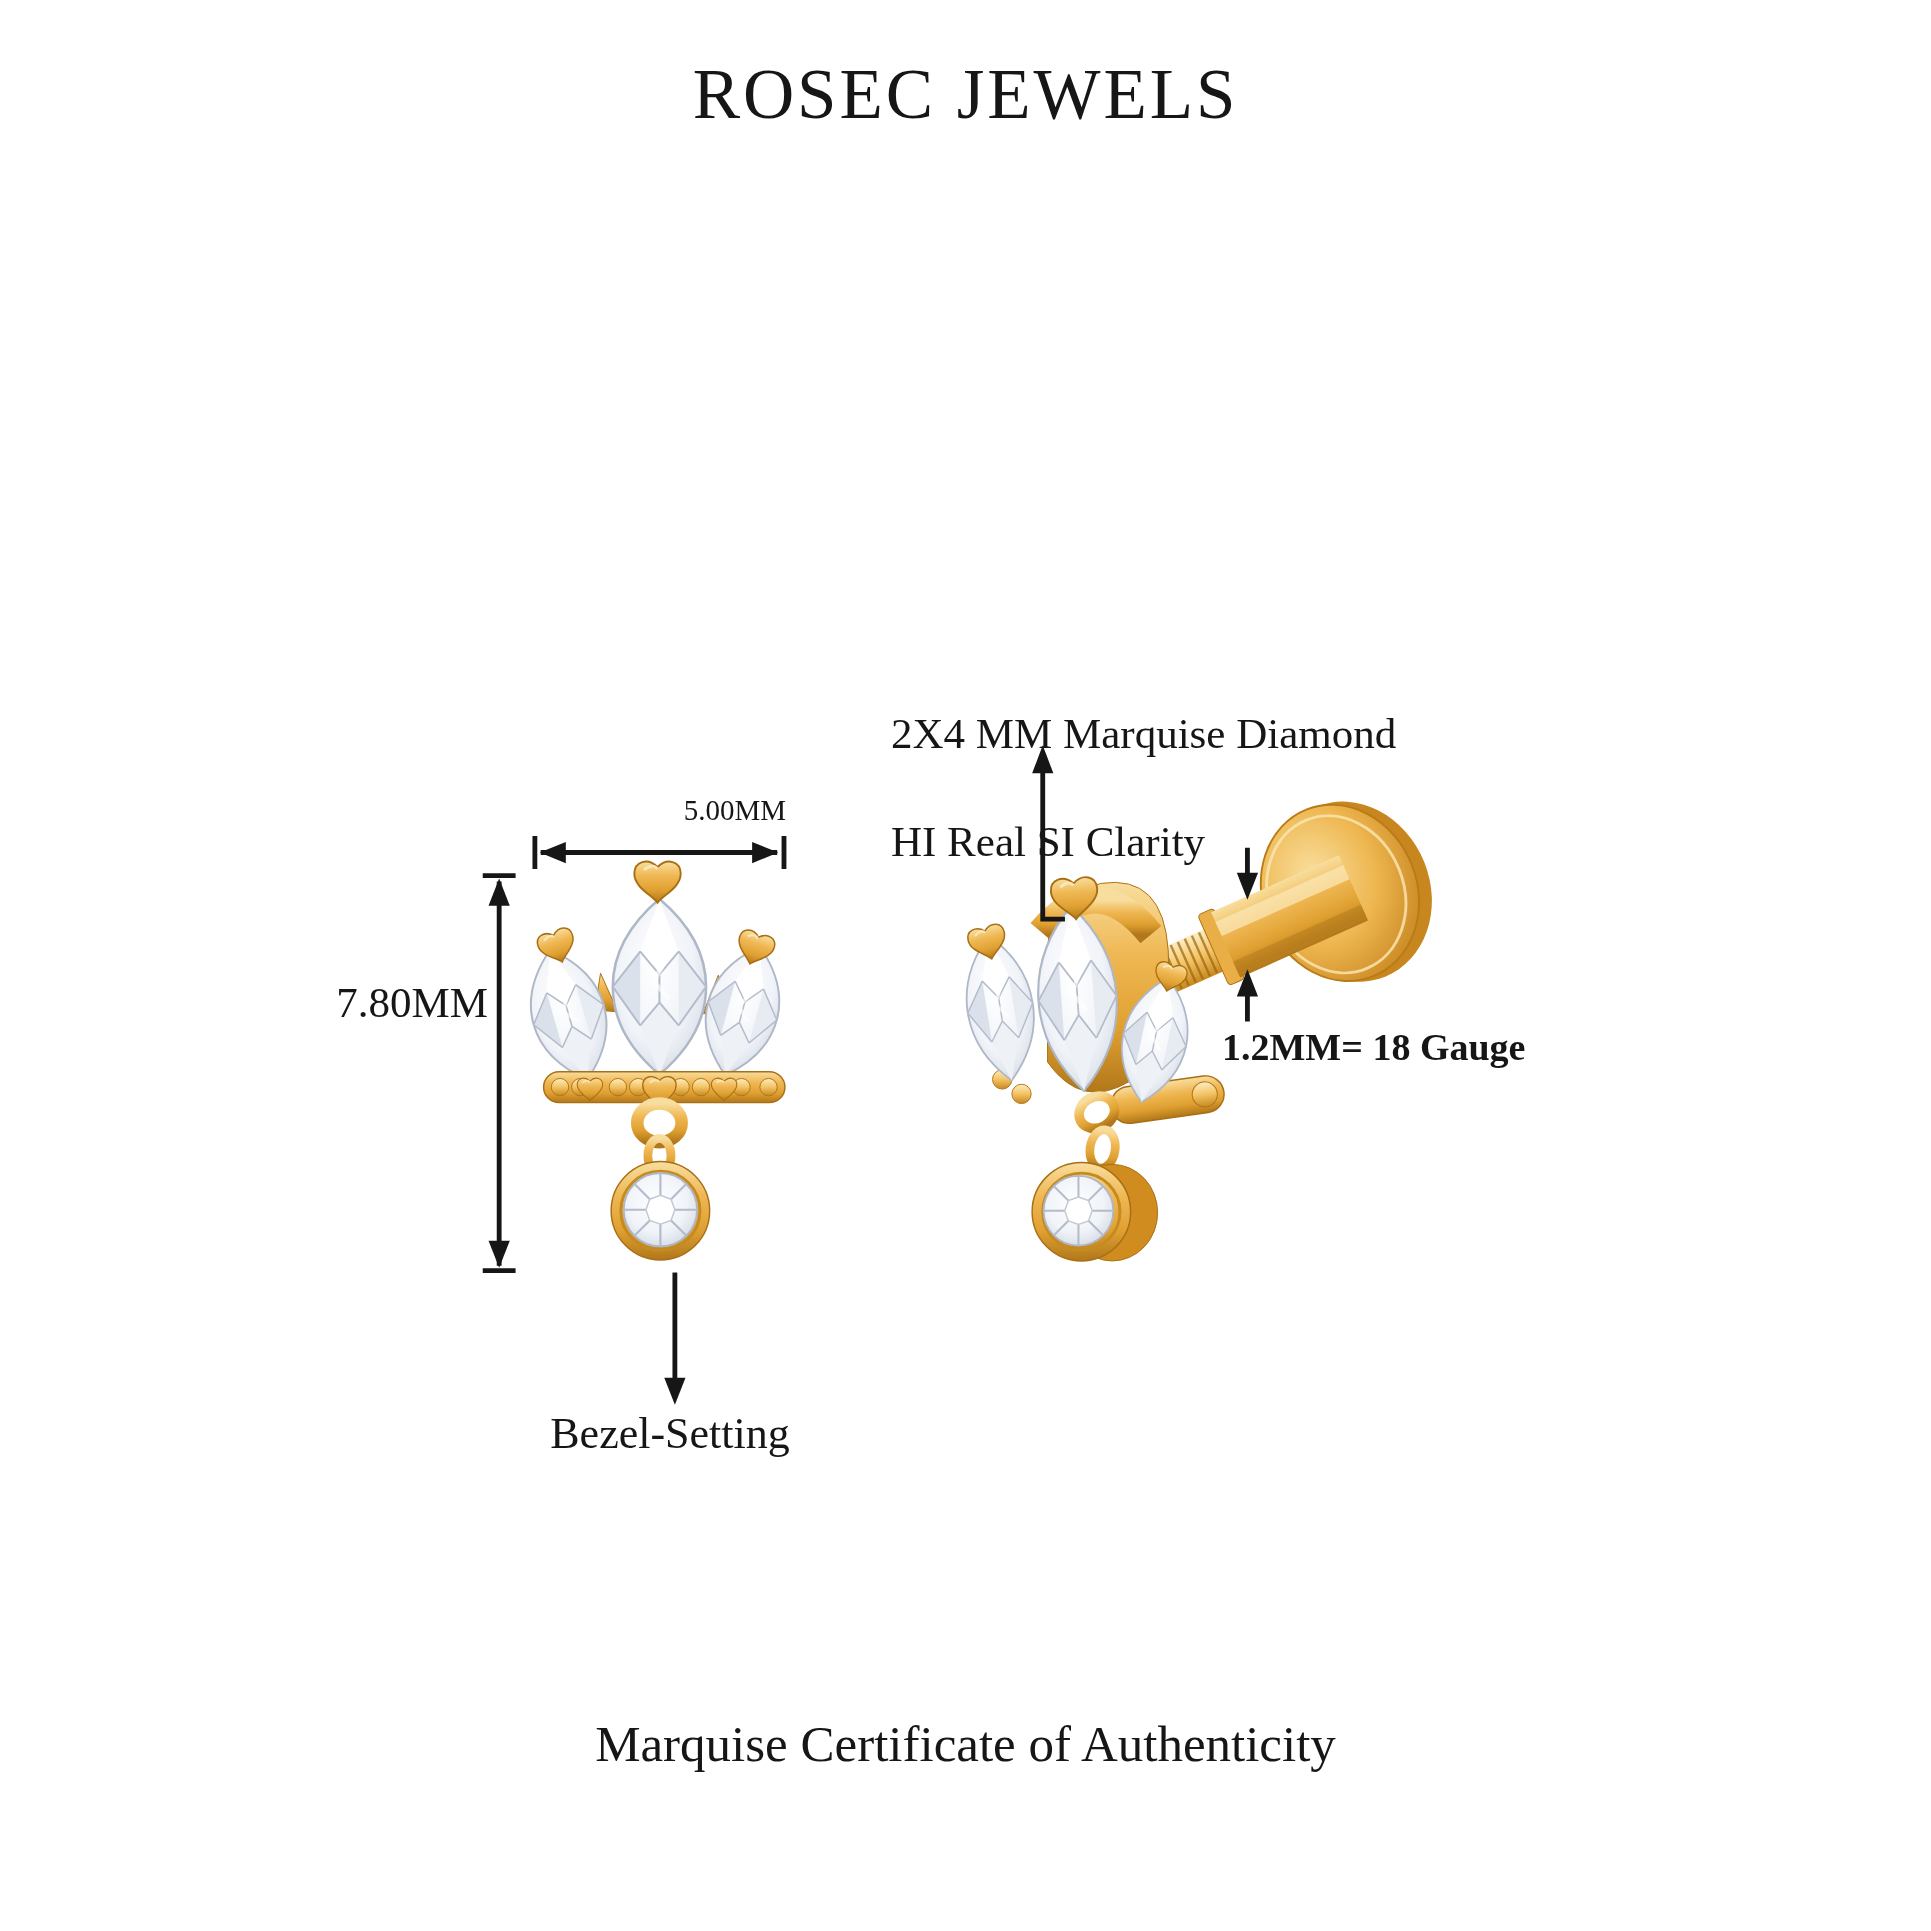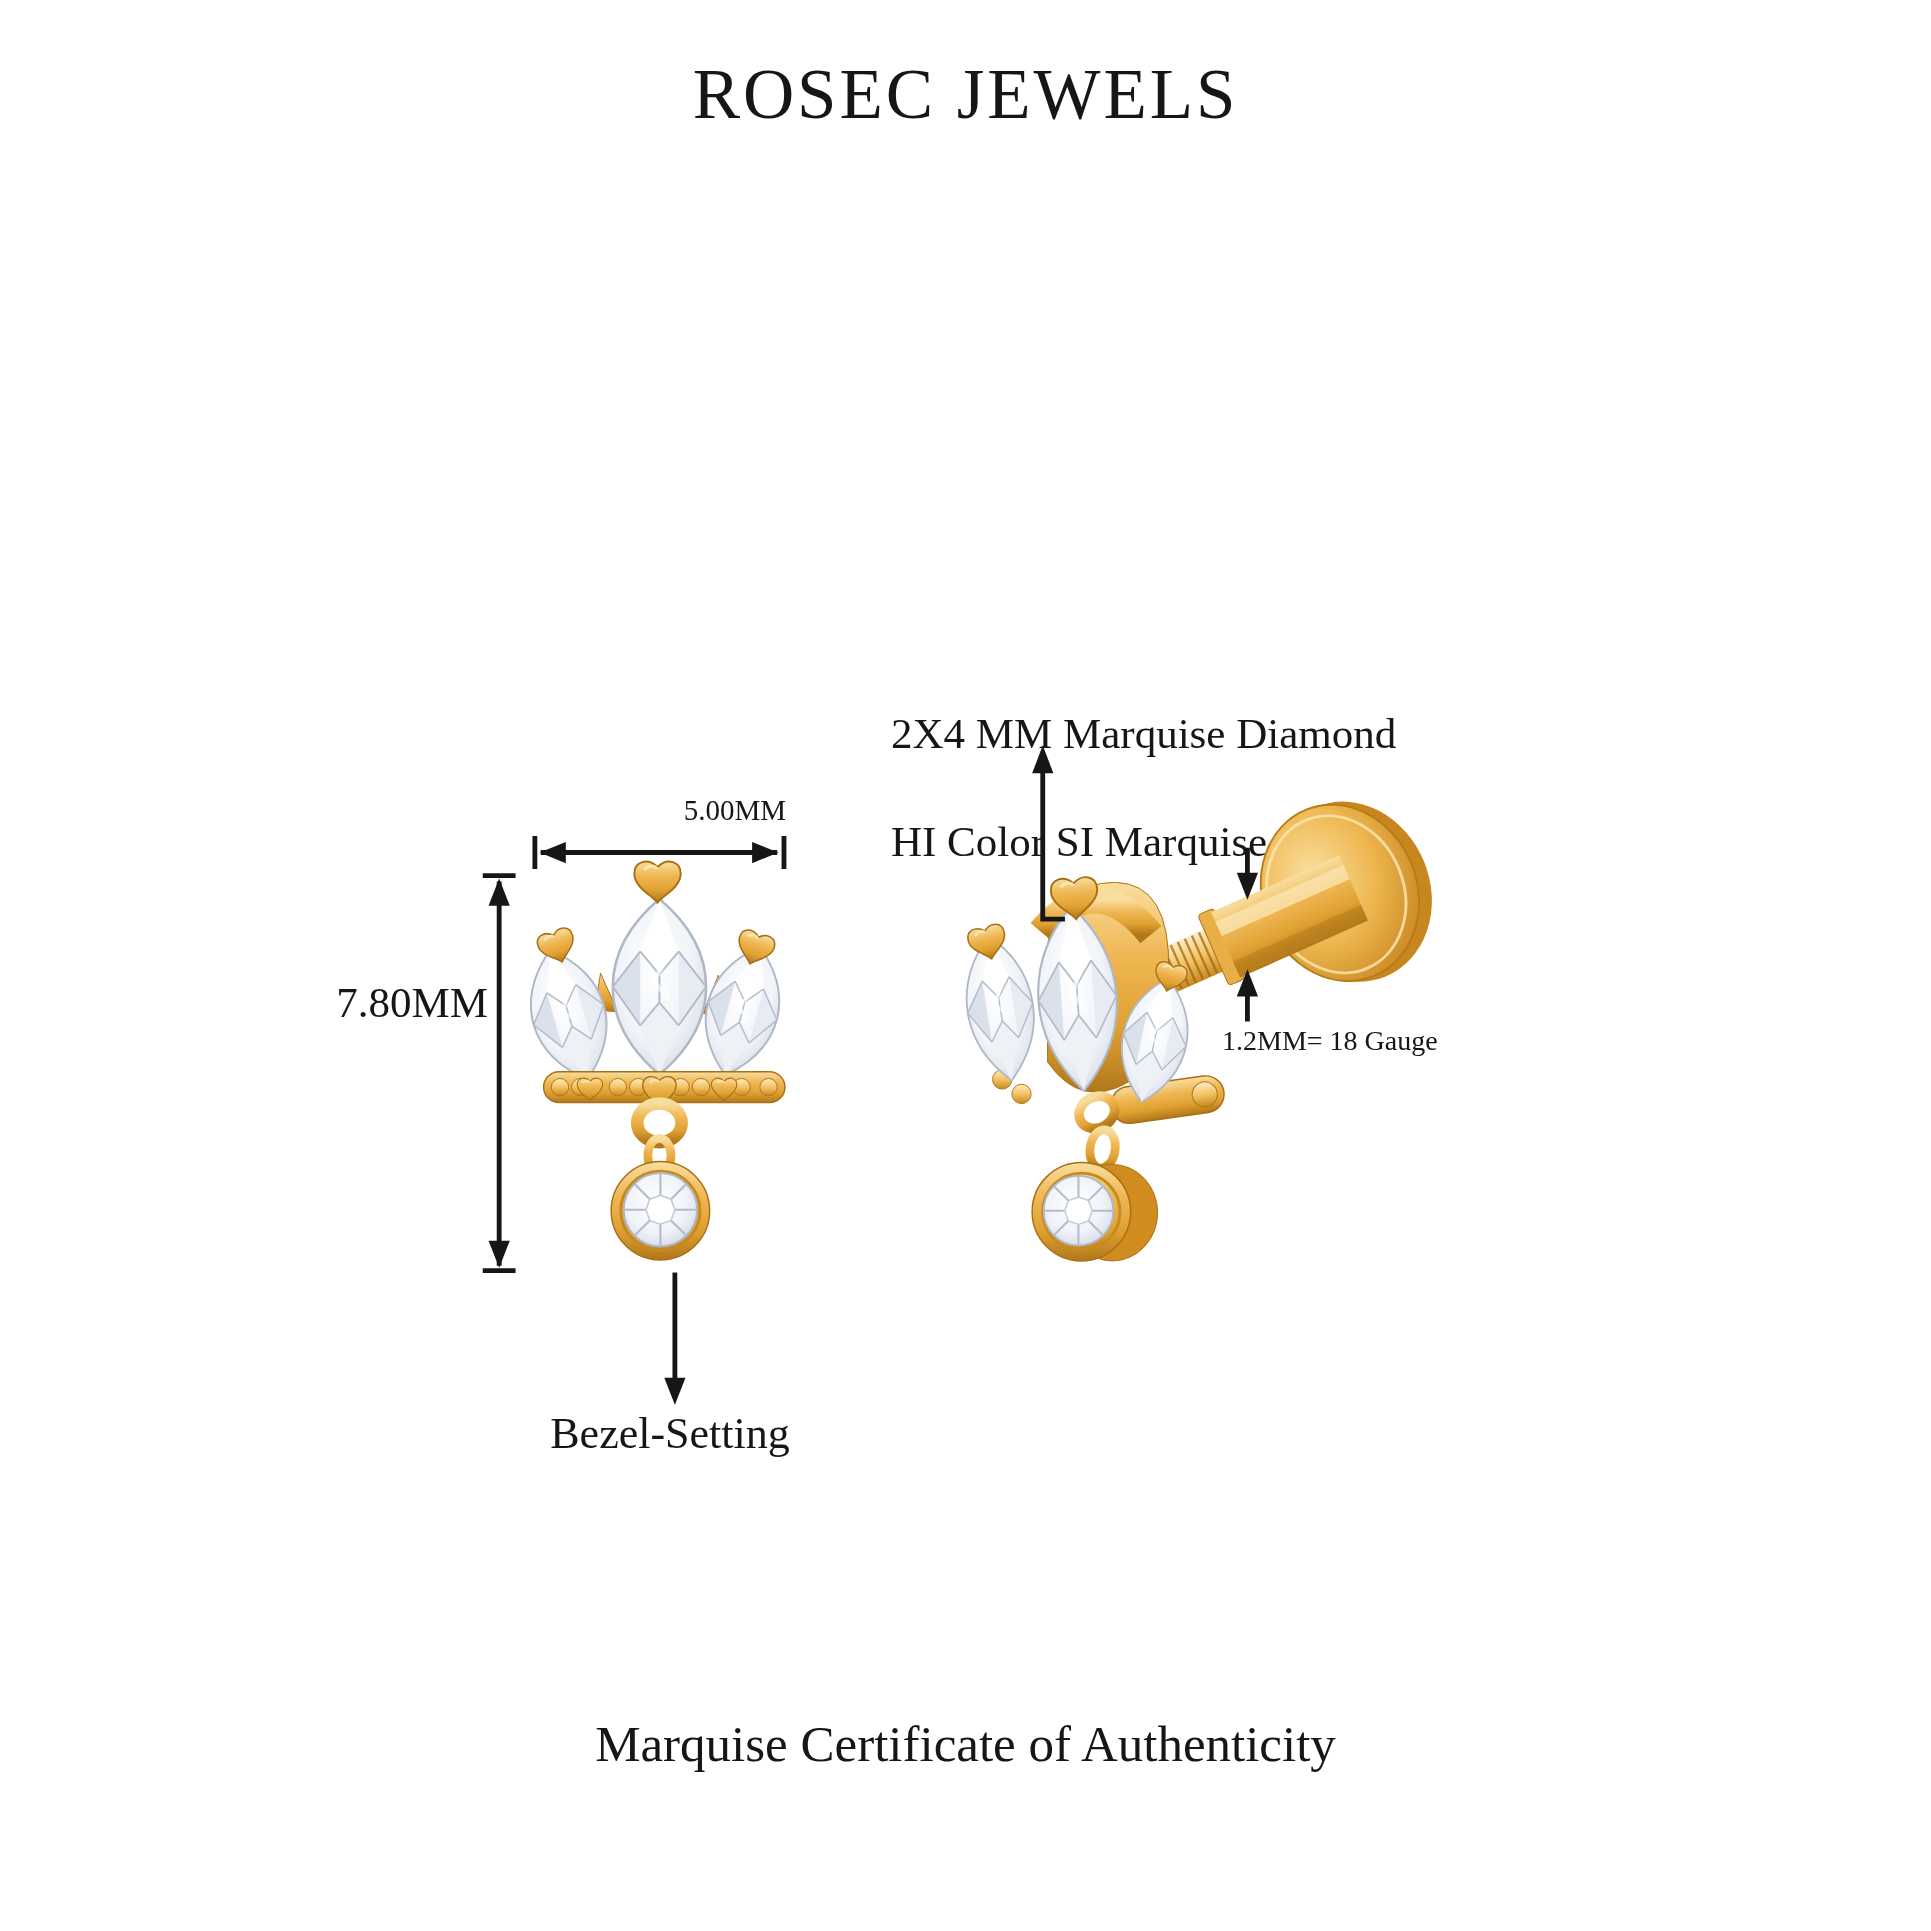--- a/index.html
+++ b/index.html
@@ -11,21 +11,21 @@
     color:#161616;
     overflow:hidden;
   }
   .abs{position:absolute;}
   .center{left:0;width:1931px;text-align:center;}
   #brand-title{top:54px;font-size:71px;letter-spacing:2.9px;font-weight:normal;}
   #tagline{top:191px;font-size:68px;letter-spacing:0.5px;}
   #stone-annotation{left:872px;top:653px;font-size:43px;line-height:54px;white-space:pre-line;margin-left:19px;}
   #width-label{left:496px;width:290px;top:794px;font-size:29px;text-align:right;}
   #height-label{left:290px;width:198px;top:978px;font-size:43px;text-align:right;}
-  #gauge-label{left:1222px;top:1025px;font-size:28px;white-space:nowrap;}
+  #gauge-label{left:1222px;top:1025px;font-size:38px;white-space:nowrap;font-weight:bold;}
   #bezel-label{left:477px;width:386px;top:1408px;font-size:44px;text-align:center;}
   #certificate-note{top:1715px;font-size:51px;}
   svg{display:block;}
   #art{left:0;top:0;}
 </style>
 </head>
 <body>
 
 <div id="stage">
 
@@ -190,21 +190,21 @@
       <polygon points="1292,1004 1281,1032 1303,1032"></polygon>
       <polygon points="699,1455 688,1427 710,1427"></polygon>
     </g>
   </svg>
 
   <div id="brand-title" class="abs center">ROSEC JEWELS</div>
 
 
   <div id="stone-annotation" class="abs">
     <div>2X4 MM Marquise Diamond</div>
-    <div>HI Color SI Marquise</div>
+    <div>HI Real SI Clarity</div>
   </div>
 
   <div id="width-label" class="abs">5.00MM</div>
 
   <div id="height-label" class="abs">7.80MM</div>
 
   <div id="gauge-label" class="abs">1.2MM= 18 Gauge</div>
 
   <div id="bezel-label" class="abs">Bezel-Setting</div>
 

